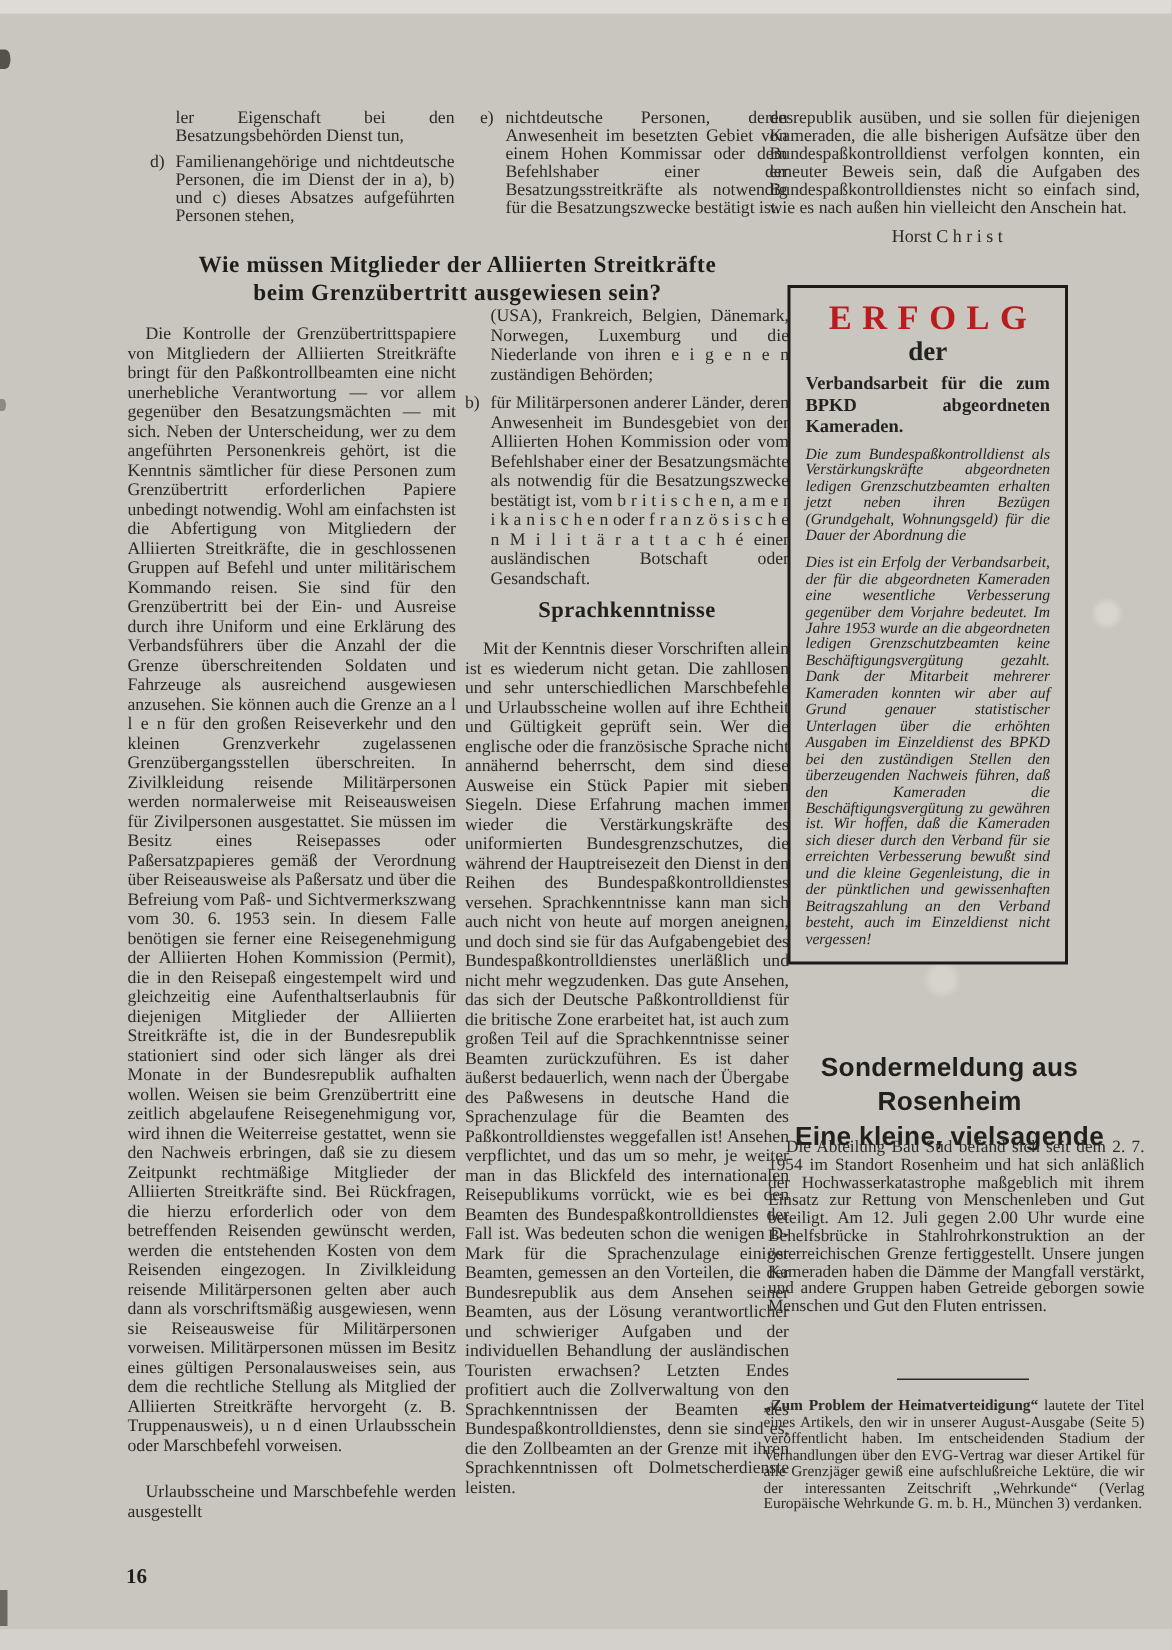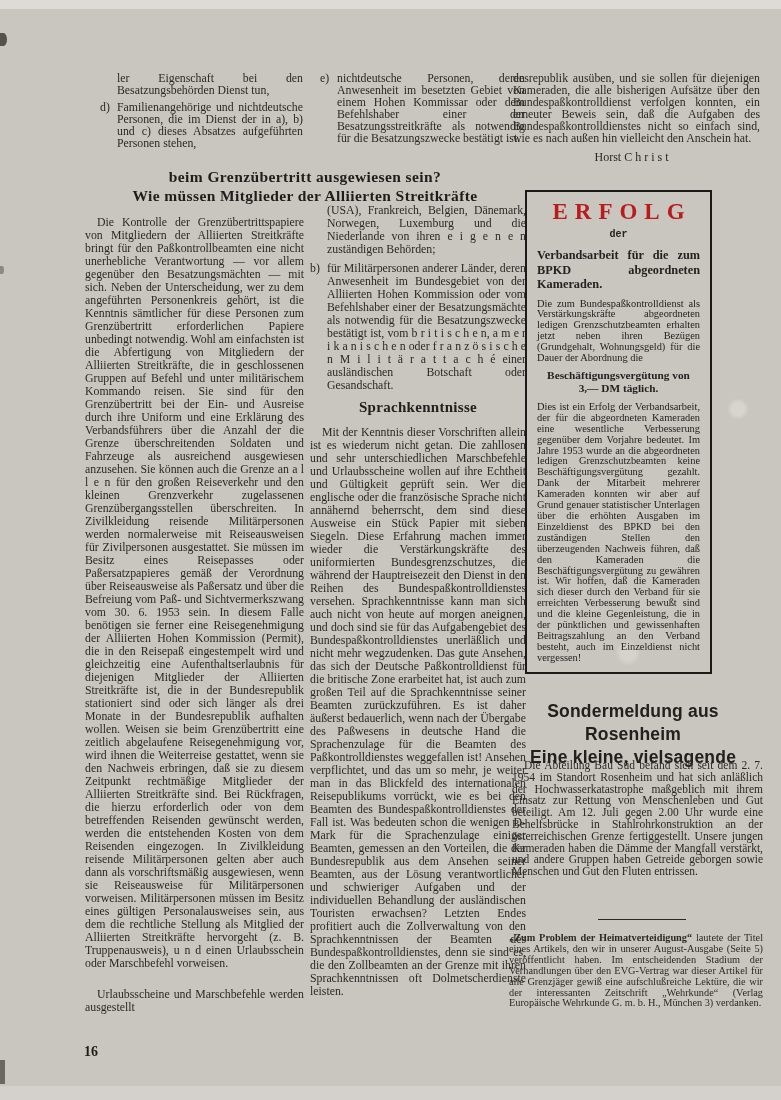--- a/index.html
+++ b/index.html
@@ -51,23 +51,23 @@
     left:525px;top:190px;width:187px;
     border:2.5px solid #1b1a18;
     padding:7px 10px 8px 10px;box-sizing:border-box;
     background:transparent;color:#242220;
   }
   .box-title{
     text-align:center;font-weight:bold;font-size:23px;line-height:25px;
     letter-spacing:7px;padding-left:7px;color:#b91c1c;
     font-family:"Liberation Serif",serif;
   }
-  .box-sub{text-align:center;font-weight:bold;font-size:10px;line-height:15px;margin-top:3px;font-family:Liberation Mono, monospace;}
+  .box-sub{text-align:center;font-weight:bold;font-size:18px;line-height:15px;margin-top:3px;}
   .box-lead{font-weight:bold;font-size:12.3px;line-height:14.5px;margin-top:6px;text-align:justify;}
-  .box-p{font-size:10.4px;line-height:10.9px;margin-top:7px;}
+  .box-p{font-size:10.4px;line-height:10.9px;margin-top:7px;font-style:italic;}
   .box-high{font-weight:bold;font-size:11.3px;line-height:13px;text-align:center;margin-top:5px;}
 
   
   .ros-head{
     left:500px;top:700px;width:266px;text-align:center;
     font-family:"Liberation Sans",sans-serif;font-weight:bold;
     font-size:17.5px;line-height:23px;color:#22201d;letter-spacing:.2px;
   }
   .ros-body{left:512px;top:748px;width:251px;font-size:11.5px;line-height:11.8px;}
   .divider{left:598px;top:919px;width:88px;border-top:1.8px solid #2a2927;}
@@ -103,22 +103,22 @@
     <span>nichtdeutsche Personen, deren Anwesenheit im besetzten Gebiet von einem Hohen Kommissar oder dem Befehlshaber einer der Besatzungsstreitkräfte als notwendig für die Besatzungszwecke bestätigt ist.</span>
   </div>
 </div>
 
 <div class="abs topsec" style="left:513px;top:72px;width:247px;">
   <div class="just">desrepublik ausüben, und sie sollen für diejenigen Kameraden, die alle bisherigen Aufsätze über den Bundespaßkontrolldienst verfolgen konnten, ein erneuter Beweis sein, daß die Aufgaben des Bundespaßkontrolldienstes nicht so einfach sind, wie es nach außen hin vielleicht den Anschein hat.</div>
   <div class="author">Horst C h r i s t</div>
 </div>
 
 <div class="abs headline">
+  <div>Wie müssen Mitglieder der Alliierten Streitkräfte</div>
   <div>beim Grenzübertritt ausgewiesen sein?</div>
-  <div>Wie müssen Mitglieder der Alliierten Streitkräfte</div>
 </div>
 
 <div class="abs bodycol col1 just">
   <div class="ind">Die Kontrolle der Grenzübertrittspapiere von Mitgliedern der Alliierten Streitkräfte bringt für den Paßkontrollbeamten eine nicht unerhebliche Verantwortung — vor allem gegenüber den Besatzungsmächten — mit sich. Neben der Unterscheidung, wer zu dem angeführten Personenkreis gehört, ist die Kenntnis sämtlicher für diese Personen zum Grenzübertritt erforderlichen Papiere unbedingt notwendig. Wohl am einfachsten ist die Abfertigung von Mitgliedern der Alliierten Streitkräfte, die in geschlossenen Gruppen auf Befehl und unter militärischem Kommando reisen. Sie sind für den Grenzübertritt bei der Ein- und Ausreise durch ihre Uniform und eine Erklärung des Verbandsführers über die Anzahl der die Grenze überschreitenden Soldaten und Fahrzeuge als ausreichend ausgewiesen anzusehen. Sie können auch die Grenze an a l l e n für den großen Reiseverkehr und den kleinen Grenzverkehr zugelassenen Grenzübergangsstellen überschreiten. In Zivilkleidung reisende Militärpersonen werden normalerweise mit Reiseausweisen für Zivilpersonen ausgestattet. Sie müssen im Besitz eines Reisepasses oder Paßersatzpapieres gemäß der Verordnung über Reiseausweise als Paßersatz und über die Befreiung vom Paß- und Sichtvermerkszwang vom 30. 6. 1953 sein. In diesem Falle benötigen sie ferner eine Reisegenehmigung der Alliierten Hohen Kommission (Permit), die in den Reisepaß eingestempelt wird und gleichzeitig eine Aufenthaltserlaubnis für diejenigen Mitglieder der Alliierten Streitkräfte ist, die in der Bundesrepublik stationiert sind oder sich länger als drei Monate in der Bundesrepublik aufhalten wollen. Weisen sie beim Grenzübertritt eine zeitlich abgelaufene Reisegenehmigung vor, wird ihnen die Weiterreise gestattet, wenn sie den Nachweis erbringen, daß sie zu diesem Zeitpunkt rechtmäßige Mitglieder der Alliierten Streitkräfte sind. Bei Rückfragen, die hierzu erforderlich oder von dem betreffenden Reisenden gewünscht werden, werden die entstehenden Kosten von dem Reisenden eingezogen. In Zivilkleidung reisende Militärpersonen gelten aber auch dann als vorschriftsmäßig ausgewiesen, wenn sie Reiseausweise für Militärpersonen vorweisen. Militärpersonen müssen im Besitz eines gültigen Personalausweises sein, aus dem die rechtliche Stellung als Mitglied der Alliierten Streitkräfte hervorgeht (z. B. Truppenausweis), u n d einen Urlaubsschein oder Marschbefehl vorweisen.</div>
   <div class="p-spacer"></div>
   <div class="ind">Urlaubsscheine und Marschbefehle werden ausgestellt</div>
   <div class="p-spacer"></div>
   <div class="hang">
     <span class="marker">a)</span>
     <span>für Militärpersonen der Länder Großbritannien (einschließlich Australien, Kanada, Indien, Neuseeland, Pakistan und Südafrika), die Vereinigen Staaten von Amerika</span>
@@ -136,24 +136,20 @@
   <div class="ind">Mit der Kenntnis dieser Vorschriften allein ist es wiederum nicht getan. Die zahllosen und sehr unterschiedlichen Marschbefehle und Urlaubsscheine wollen auf ihre Echtheit und Gültigkeit geprüft sein. Wer die englische oder die französische Sprache nicht annähernd beherrscht, dem sind diese Ausweise ein Stück Papier mit sieben Siegeln. Diese Erfahrung machen immer wieder die Verstärkungskräfte des uniformierten Bundesgrenzschutzes, die während der Hauptreisezeit den Dienst in den Reihen des Bundespaßkontrolldienstes versehen. Sprachkenntnisse kann man sich auch nicht von heute auf morgen aneignen, und doch sind sie für das Aufgabengebiet des Bundespaßkontrolldienstes unerläßlich und nicht mehr wegzudenken. Das gute Ansehen, das sich der Deutsche Paßkontrolldienst für die britische Zone erarbeitet hat, ist auch zum großen Teil auf die Sprachkenntnisse seiner Beamten zurückzuführen. Es ist daher äußerst bedauerlich, wenn nach der Übergabe des Paßwesens in deutsche Hand die Sprachenzulage für die Beamten des Paßkontrolldienstes weggefallen ist! Ansehen verpflichtet, und das um so mehr, je weiter man in das Blickfeld des internationalen Reisepublikums vorrückt, wie es bei den Beamten des Bundespaßkontrolldienstes der Fall ist. Was bedeuten schon die wenigen D-Mark für die Sprachenzulage einiger Beamten, gemessen an den Vorteilen, die der Bundesrepublik aus dem Ansehen seiner Beamten, aus der Lösung verantwortlicher und schwieriger Aufgaben und der individuellen Behandlung der ausländischen Touristen erwachsen? Letzten Endes profitiert auch die Zollverwaltung von den Sprachkenntnissen der Beamten des Bundespaßkontrolldienstes, denn sie sind es, die den Zollbeamten an der Grenze mit ihren Sprachkenntnissen oft Dolmetscherdienste leisten.</div>
   <div class="p-spacer"></div>
   <div class="ind">Damit sollen die heutigen Ausführungen abgeschlossen sein. Sie sollen zeigen, daß die Beamten des Paßkontrolldienstes auch bei der Abfertigung der Mitglieder der Alliierten Streitkräfte an den Grenzübergangsstellen wichtige Souveränitätsrechte der Bun-</div>
 </div>
 
 <div class="abs box">
   <div class="box-title">ERFOLG</div>
   <div class="box-sub">der</div>
   <div class="box-lead">Verbandsarbeit für die zum BPKD abgeordneten Kameraden.</div>
   <div class="box-p just">Die zum Bundespaßkontrolldienst als Verstärkungskräfte abgeordneten ledigen Grenzschutzbeamten erhalten jetzt neben ihren Bezügen (Grundgehalt, Wohnungsgeld) für die Dauer der Abordnung die</div>
-  <div class="box-high">
-    <div>Beschäftigungsvergütung von</div>
-    <div>3,— DM täglich.</div>
-  </div>
   <div class="box-p just">Dies ist ein Erfolg der Verbandsarbeit, der für die abgeordneten Kameraden eine wesentliche Verbesserung gegenüber dem Vorjahre bedeutet. Im Jahre 1953 wurde an die abgeordneten ledigen Grenzschutzbeamten keine Beschäftigungsvergütung gezahlt. Dank der Mitarbeit mehrerer Kameraden konnten wir aber auf Grund genauer statistischer Unterlagen über die erhöhten Ausgaben im Einzeldienst des BPKD bei den zuständigen Stellen den überzeugenden Nachweis führen, daß den Kameraden die Beschäftigungsvergütung zu gewähren ist. Wir hoffen, daß die Kameraden sich dieser durch den Verband für sie erreichten Verbesserung bewußt sind und die kleine Gegenleistung, die in der pünktlichen und gewissenhaften Beitragszahlung an den Verband besteht, auch im Einzeldienst nicht vergessen!</div>
 </div>
 
 <div class="abs ros-head">
   <div>Sondermeldung aus Rosenheim</div>
   <div>Eine kleine, vielsagende</div>
 </div>
 <div class="abs ros-body just ind">Die Abteilung Bau Süd befand sich seit dem 2. 7. 1954 im Standort Rosenheim und hat sich anläßlich der Hochwasserkatastrophe maßgeblich mit ihrem Einsatz zur Rettung von Menschenleben und Gut beteiligt. Am 12. Juli gegen 2.00 Uhr wurde eine Behelfsbrücke in Stahlrohrkonstruktion an der österreichischen Grenze fertiggestellt. Unsere jungen Kameraden haben die Dämme der Mangfall verstärkt, und andere Gruppen haben Getreide geborgen sowie Menschen und Gut den Fluten entrissen.</div>
 <div class="abs divider"></div>
 <div class="abs note just">

